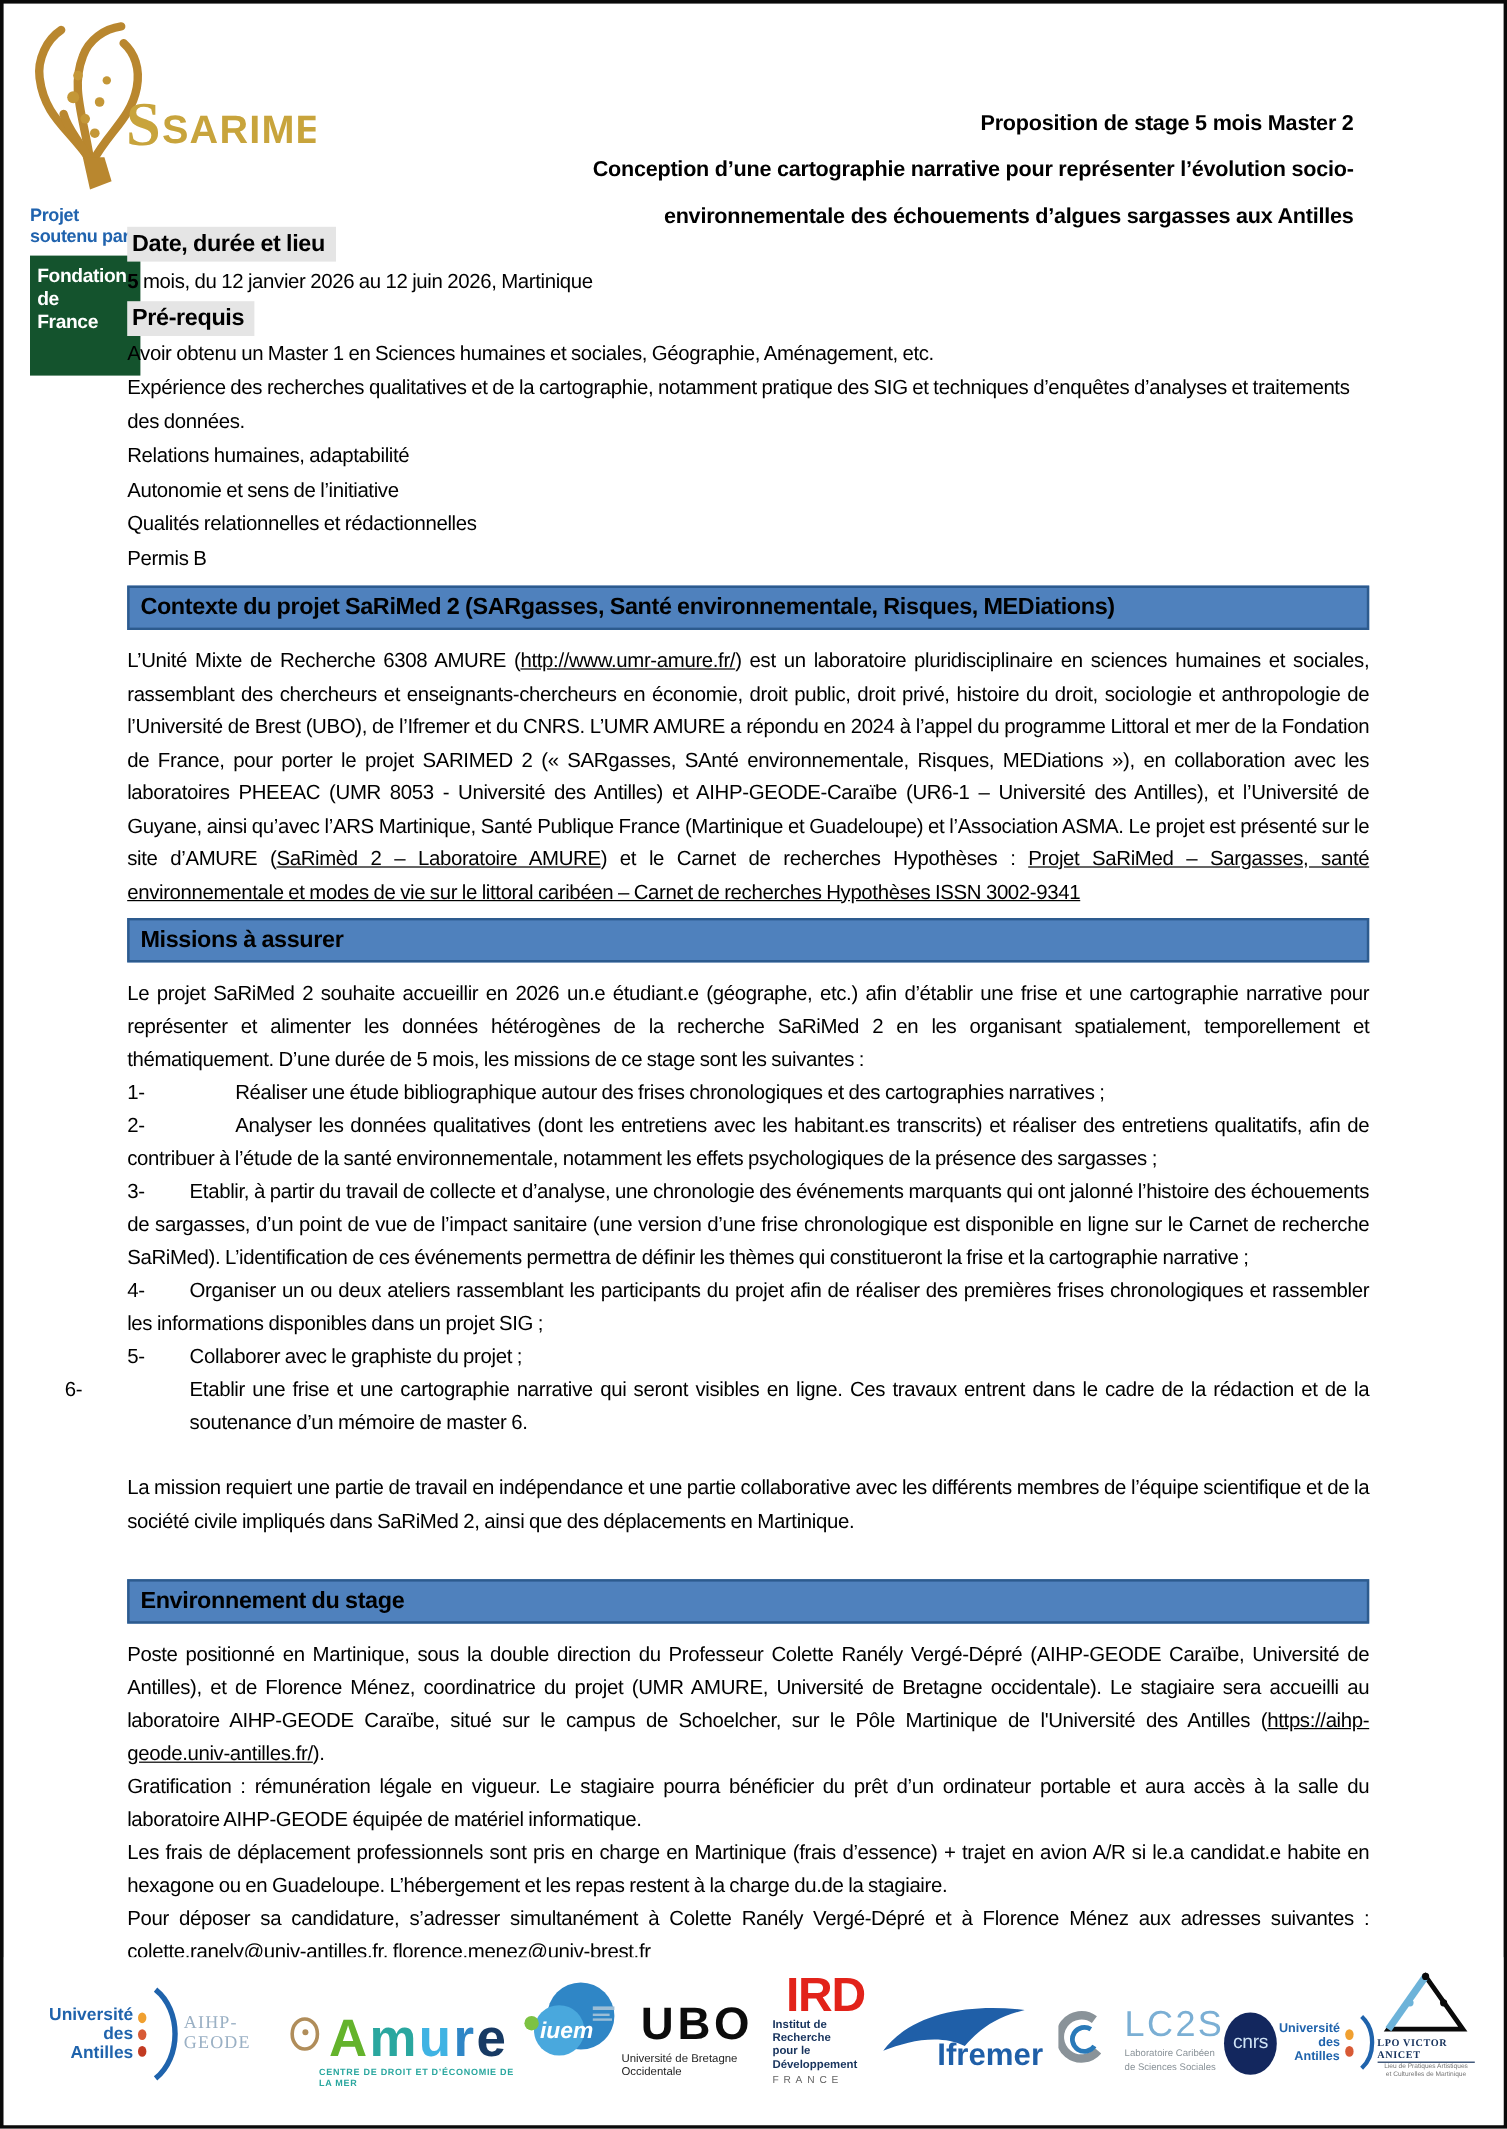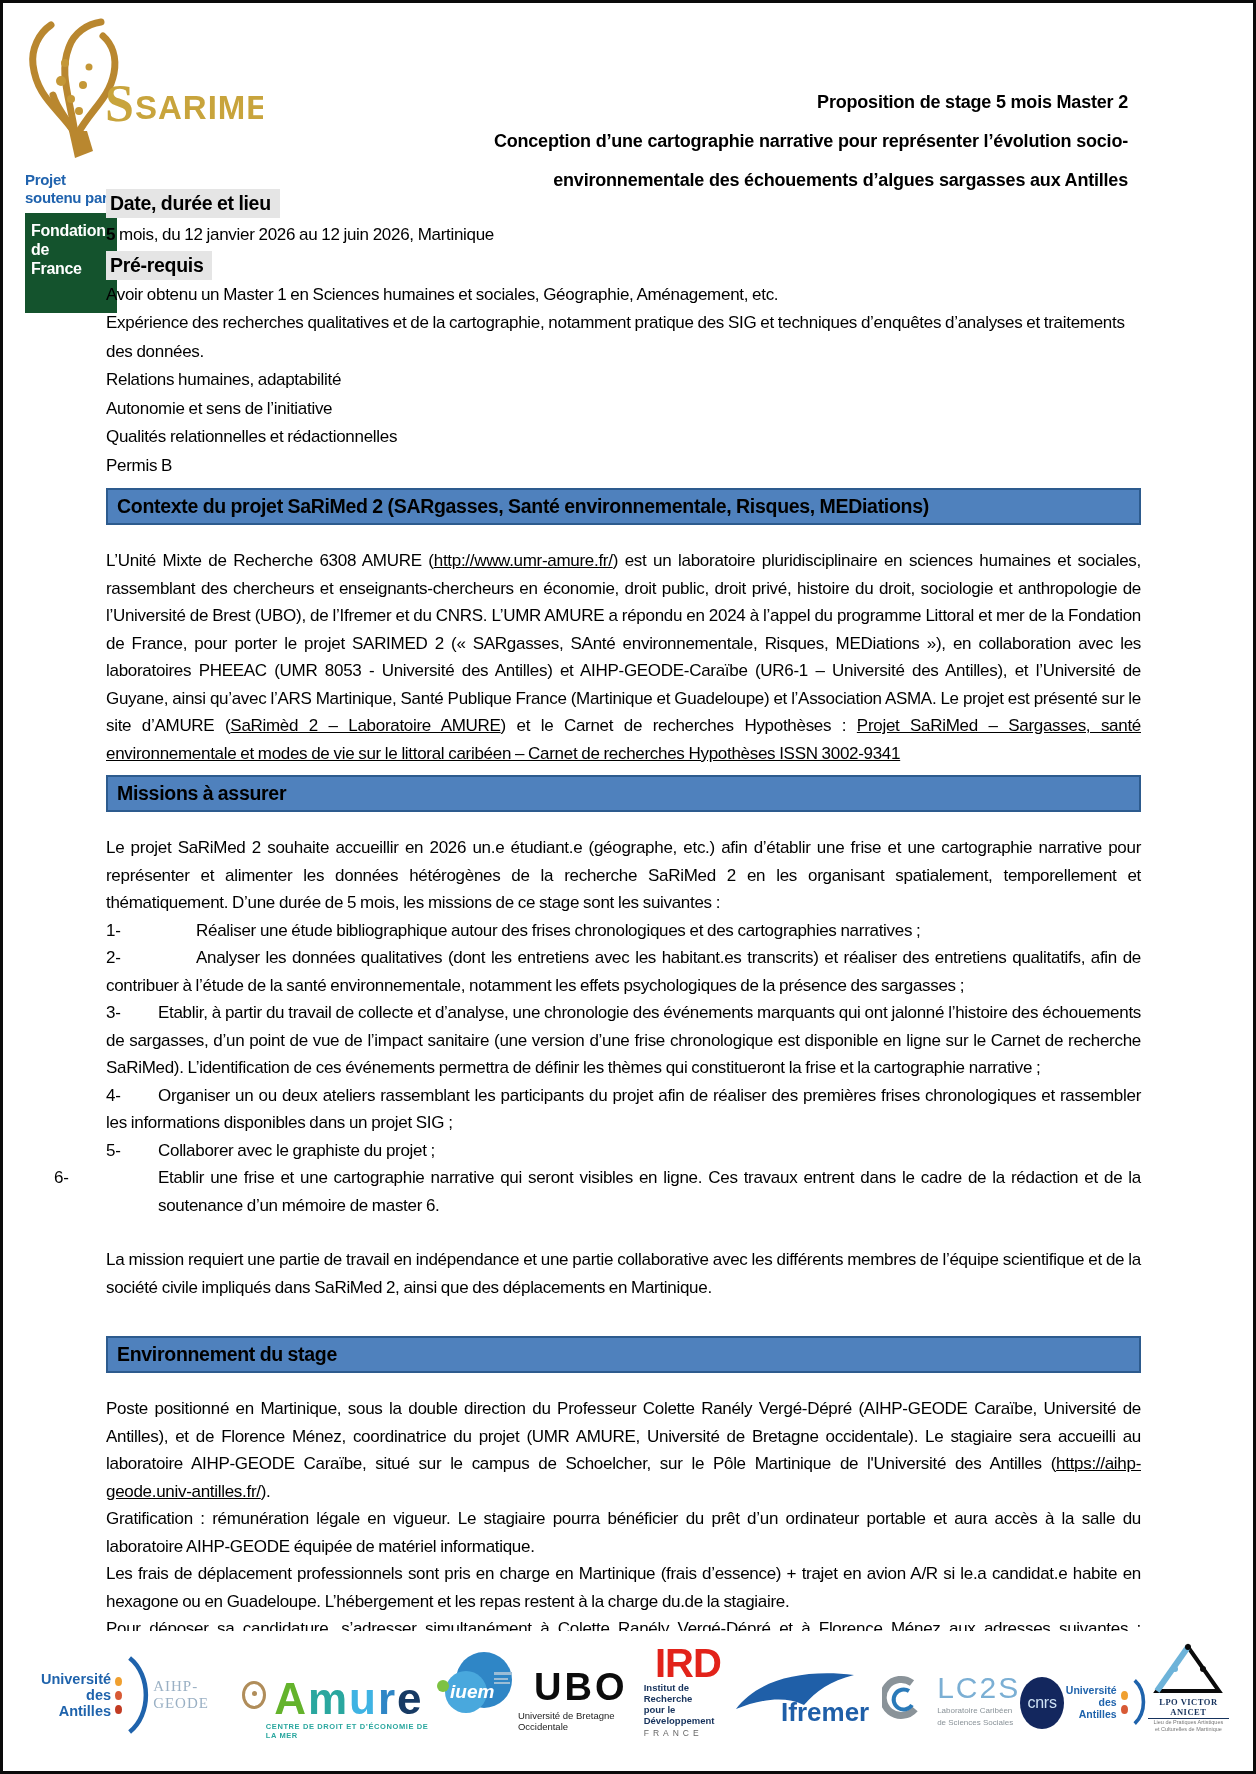--- a/index.html
+++ b/index.html
@@ -17,21 +17,21 @@
     font-size:16px;line-height:19px;width:92px;height:100px;box-sizing:border-box;padding:8px 6px;}
   .title-block{position:absolute;left:215px;top:80px;width:910px;text-align:right;
     font-weight:bold;font-size:18px;line-height:39px;letter-spacing:-0.2px;}
   
   .content{position:absolute;left:103px;top:186px;width:1035px;font-size:17px;line-height:27.5px;word-spacing:-0.5px;}
   .mini-heading{display:table;background:#e5e5e5;font-weight:bold;font-size:19.5px;
     padding:2px 9px 3px 4px;margin:0 0 1px 0;line-height:24px;}
   .dateline{margin:3px 0 2px 0;}
   .prereq div{margin:0;line-height:28.5px;}
   .banner{background:#4f81bd;border:2px solid #2d5b8e;font-weight:bold;font-size:19.5px;
-    padding:4px 9px;margin:8px 0 22px 0;line-height:25px;}
+    padding:4px 9px;margin:8px 0 12px 0;line-height:25px;}
   p.just{text-align:justify;margin:0;}
   .u{text-decoration:underline;cursor:pointer;}
   .mission-item{text-align:justify;margin:0;}
   .mnum{display:inline-block;}
   .mnum.w{width:90px;}
   .mnum.n{width:52px;}
   .hang{padding-left:52px;text-indent:-52px;}
   .spacer{height:27px;}
   
   .footer{position:absolute;left:0;right:0;bottom:0;height:140px;background:#fff;
@@ -78,21 +78,21 @@
   .lc2s-word{color:#7bafd4;font-size:30px;line-height:30px;letter-spacing:2px;}
   .lc2s-cap{font-size:8px;color:#8a9399;line-height:9px;margin-top:3px;}
   
   .cnrs{width:52px;height:52px;border-radius:50%;background:#13275e;display:flex;align-items:center;justify-content:center;margin-top:16px;}
   .cnrs span{color:#cfe3f5;font-weight:normal;font-size:16px;}
   
   .ua2{margin-top:14px;}
   .ua2 .ua-text{font-size:10.5px;line-height:12px;}
   
   .lpo{margin-top:-14px;}
-  .lpo-cap{font-family:"Liberation Serif",serif;font-size:8.5px;font-weight:bold;color:#16325c;letter-spacing:0.5px;border-bottom:1px solid #16325c;padding-bottom:1px;text-align:center;}
+  .lpo-cap{font-family:"Liberation Serif",serif;font-size:8.5px;font-weight:bold;color:#16325c;letter-spacing:0.5px;border-bottom:1px solid #16325c;padding-bottom:1px;}
   .lpo-sub{font-size:5.5px;color:#777;line-height:7px;text-align:center;}
 </style>
 </head>
 <body>
 
 <div class="page">
 
   <div class="sarimed-logo">
     <svg width="250" height="155" viewBox="0 0 250 155">
       <g stroke="#b9872f" fill="none" stroke-width="7" stroke-linecap="round">

